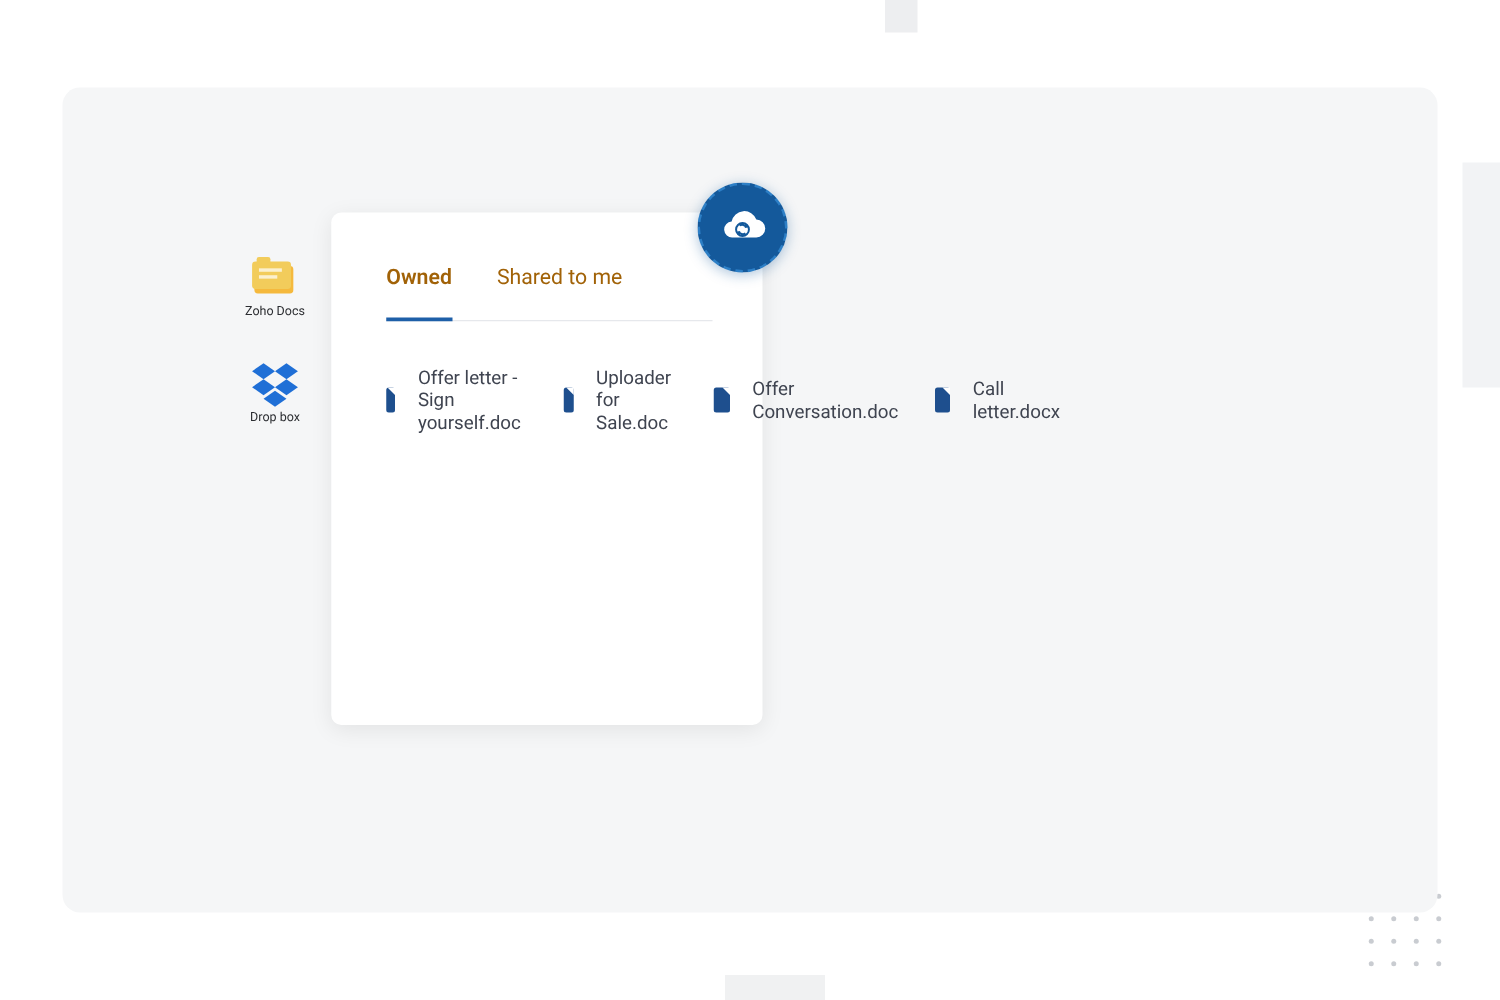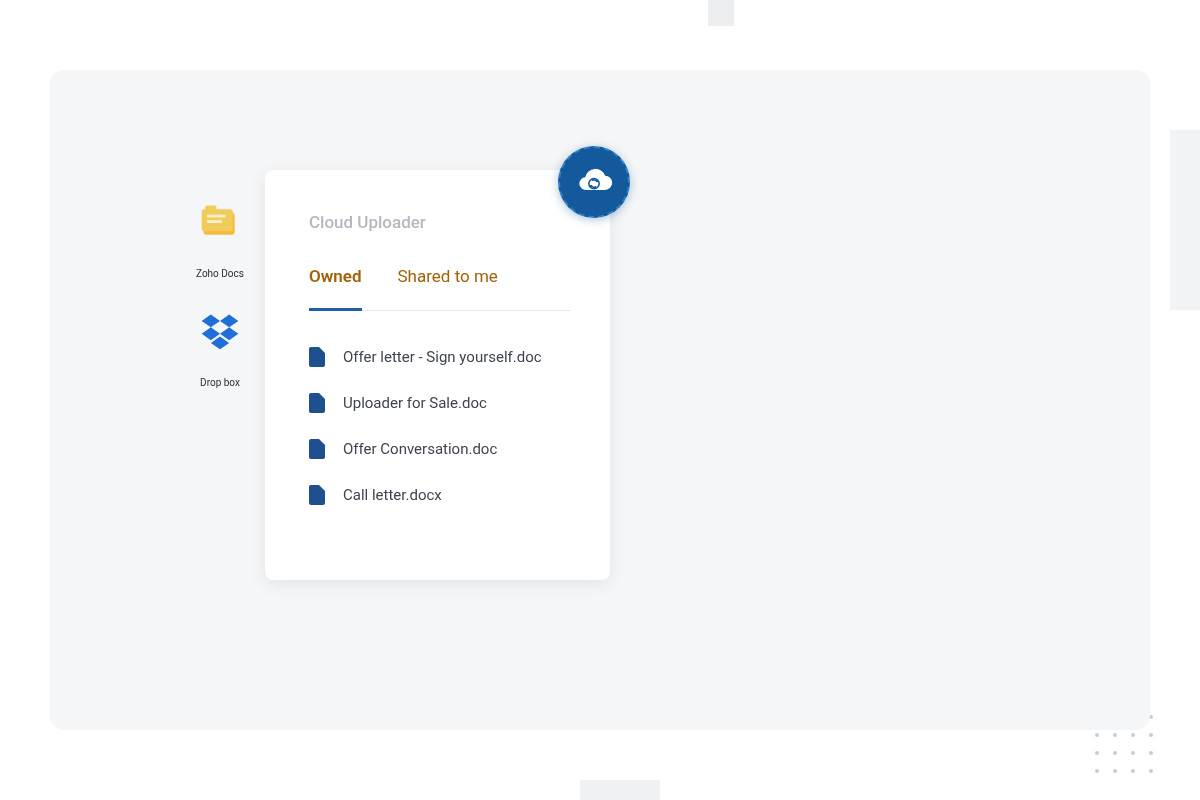--- a/index.html
+++ b/index.html
@@ -58,21 +58,21 @@
     top: 130px;
     width: 120px;
     display: flex;
     flex-direction: column;
     gap: 30px;
   }
   .source {
     display: flex;
     flex-direction: column;
     align-items: center;
-    gap: 24px;
+    gap: 0;
     cursor: pointer;
   }
   .source svg { width: 44px; height: 44px; }
   .source-label {
     font-size: 10px;
     color: #2b2d31;
     text-align: center;
   }
 
   
@@ -106,21 +106,21 @@
     cursor: pointer;
     border-bottom: 3px solid transparent;
     margin-bottom: -1px;
   }
   .tab.active {
     font-weight: 600;
     border-bottom-color: #1e5fa8;
   }
   .files {
     display: flex;
-    flex-direction: column;
+    flex-direction: row;
     gap: 26px;
   }
   .file {
     display: flex;
     align-items: center;
     gap: 18px;
     cursor: pointer;
   }
   .file-icon {
     width: 16px; height: 20px;
@@ -205,21 +205,20 @@
         <polygon points="14,20 24,27 14,34 4,27" fill="#1f6fd6"></polygon>
         <polygon points="34,20 44,27 34,34 24,27" fill="#1f6fd6"></polygon>
         <polygon points="24,30 34,37 24,44 14,37" fill="#1f6fd6"></polygon>
       </svg>
       <span class="source-label">Drop box</span>
     </div>
 
   </div>
 
   <div class="panel">
-    <div class="panel-title">Cloud Uploader</div>
 
     <div class="tabs">
       <div class="tab active">Owned</div>
       <div class="tab">Shared to me</div>
     </div>
 
     <div class="files">
       <div class="file">
         <div class="file-icon"></div>
         <div class="file-name">Offer letter - Sign yourself.doc</div>

